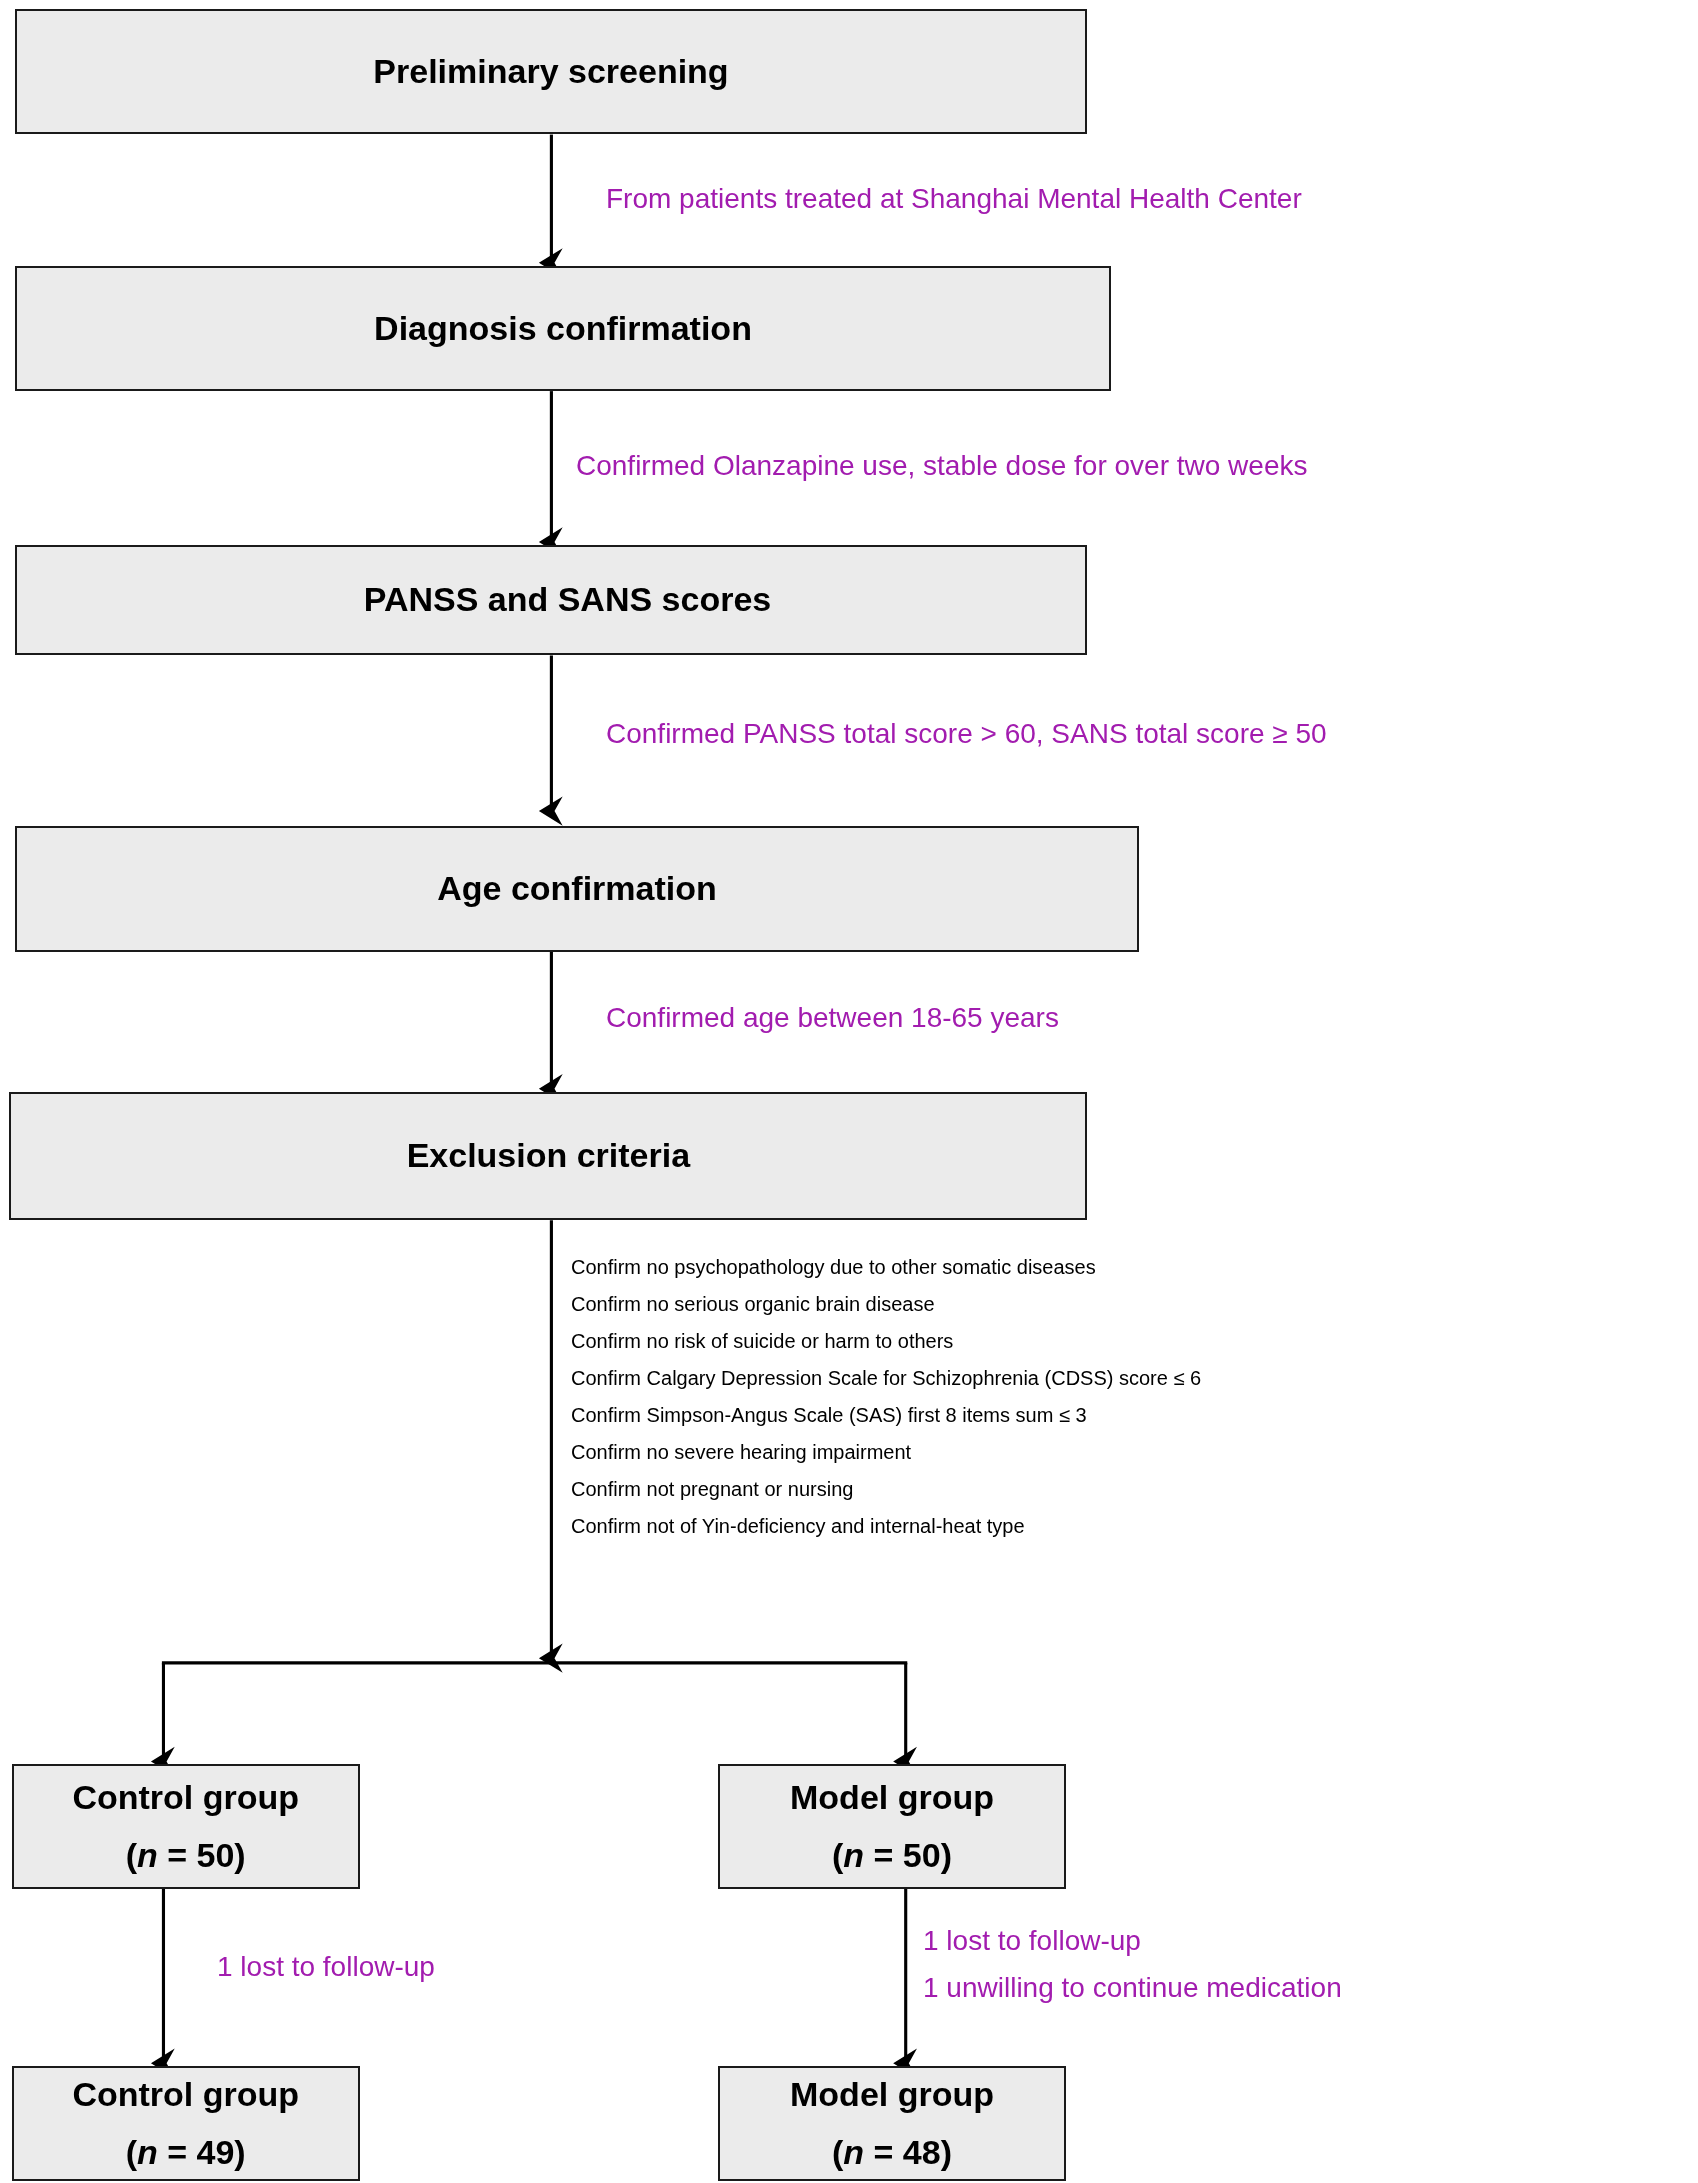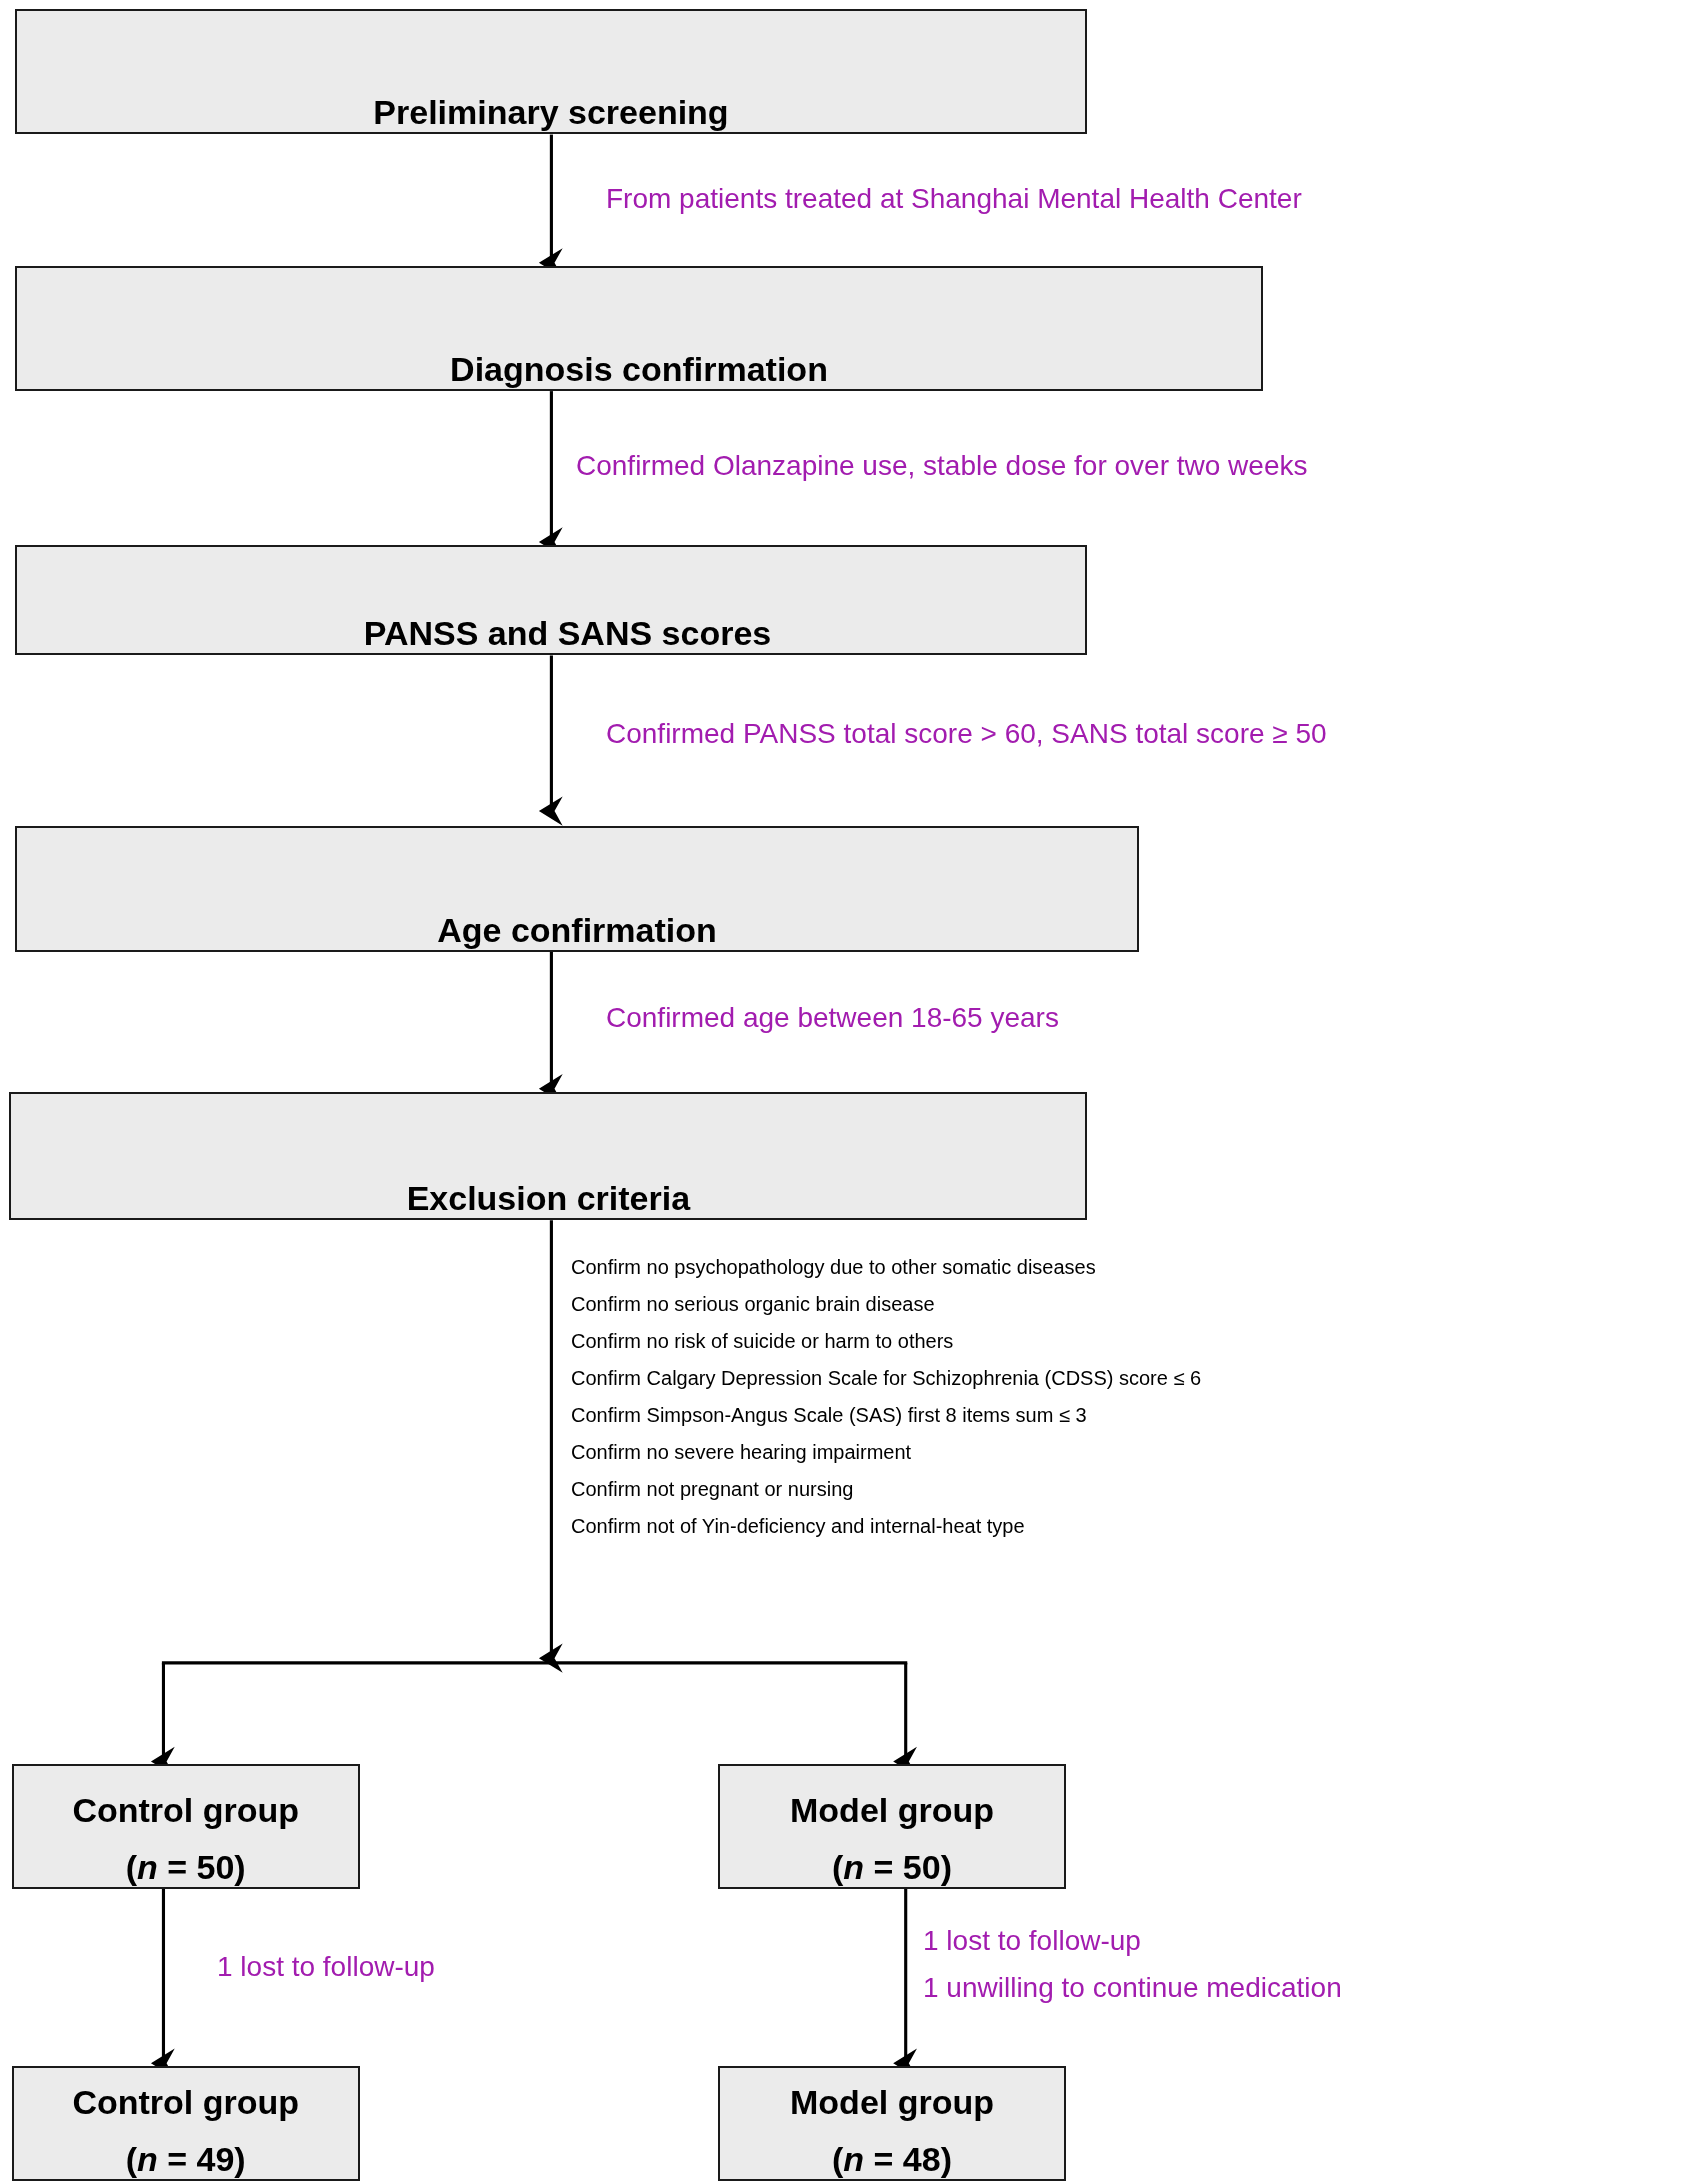--- a/index.html
+++ b/index.html
@@ -19,21 +19,21 @@
     overflow: hidden;
   }
   .node-box {
     position: absolute;
     box-sizing: border-box;
     background: #ebebeb;
     border: 2.3px solid #1a1a1a;
     display: flex;
     flex-direction: column;
     align-items: center;
-    justify-content: flex-end;
+    justify-content: center;
     text-align: center;
   }
   .node-title {
     font-weight: bold;
     font-size: 34px;
     line-height: 1.15;
     letter-spacing: 0px;
     color: #000000;
     white-space: nowrap;
   }
@@ -102,21 +102,21 @@
 
     <line x1="209" y1="2415" x2="209" y2="2638" stroke="#000000" stroke-width="4" marker-end="url(#arrowhead)"></line>
 
     <line x1="1158" y1="2415" x2="1158" y2="2638" stroke="#000000" stroke-width="4" marker-end="url(#arrowhead)"></line>
   </svg>
 
   <div class="node-box" style="left:15px; top:9.4px; width:1072px; height:125px;">
     <div class="node-title">Preliminary screening</div>
   </div>
 
-  <div class="node-box" style="left:15px; top:266px; width:1248px; height:125px;">
+  <div class="node-box" style="left:15px; top:266px; width:1096px; height:125px;">
     <div class="node-title">Diagnosis confirmation</div>
   </div>
 
   <div class="node-box" style="left:15px; top:545px; width:1072px; height:110px;padding-left:33px;">
     <div class="node-title">PANSS and SANS scores</div>
   </div>
 
   <div class="node-box" style="left:15px; top:814px; width:1124px; height:126px;margin-top:12px;">
     <div class="node-title">Age confirmation</div>
   </div>

